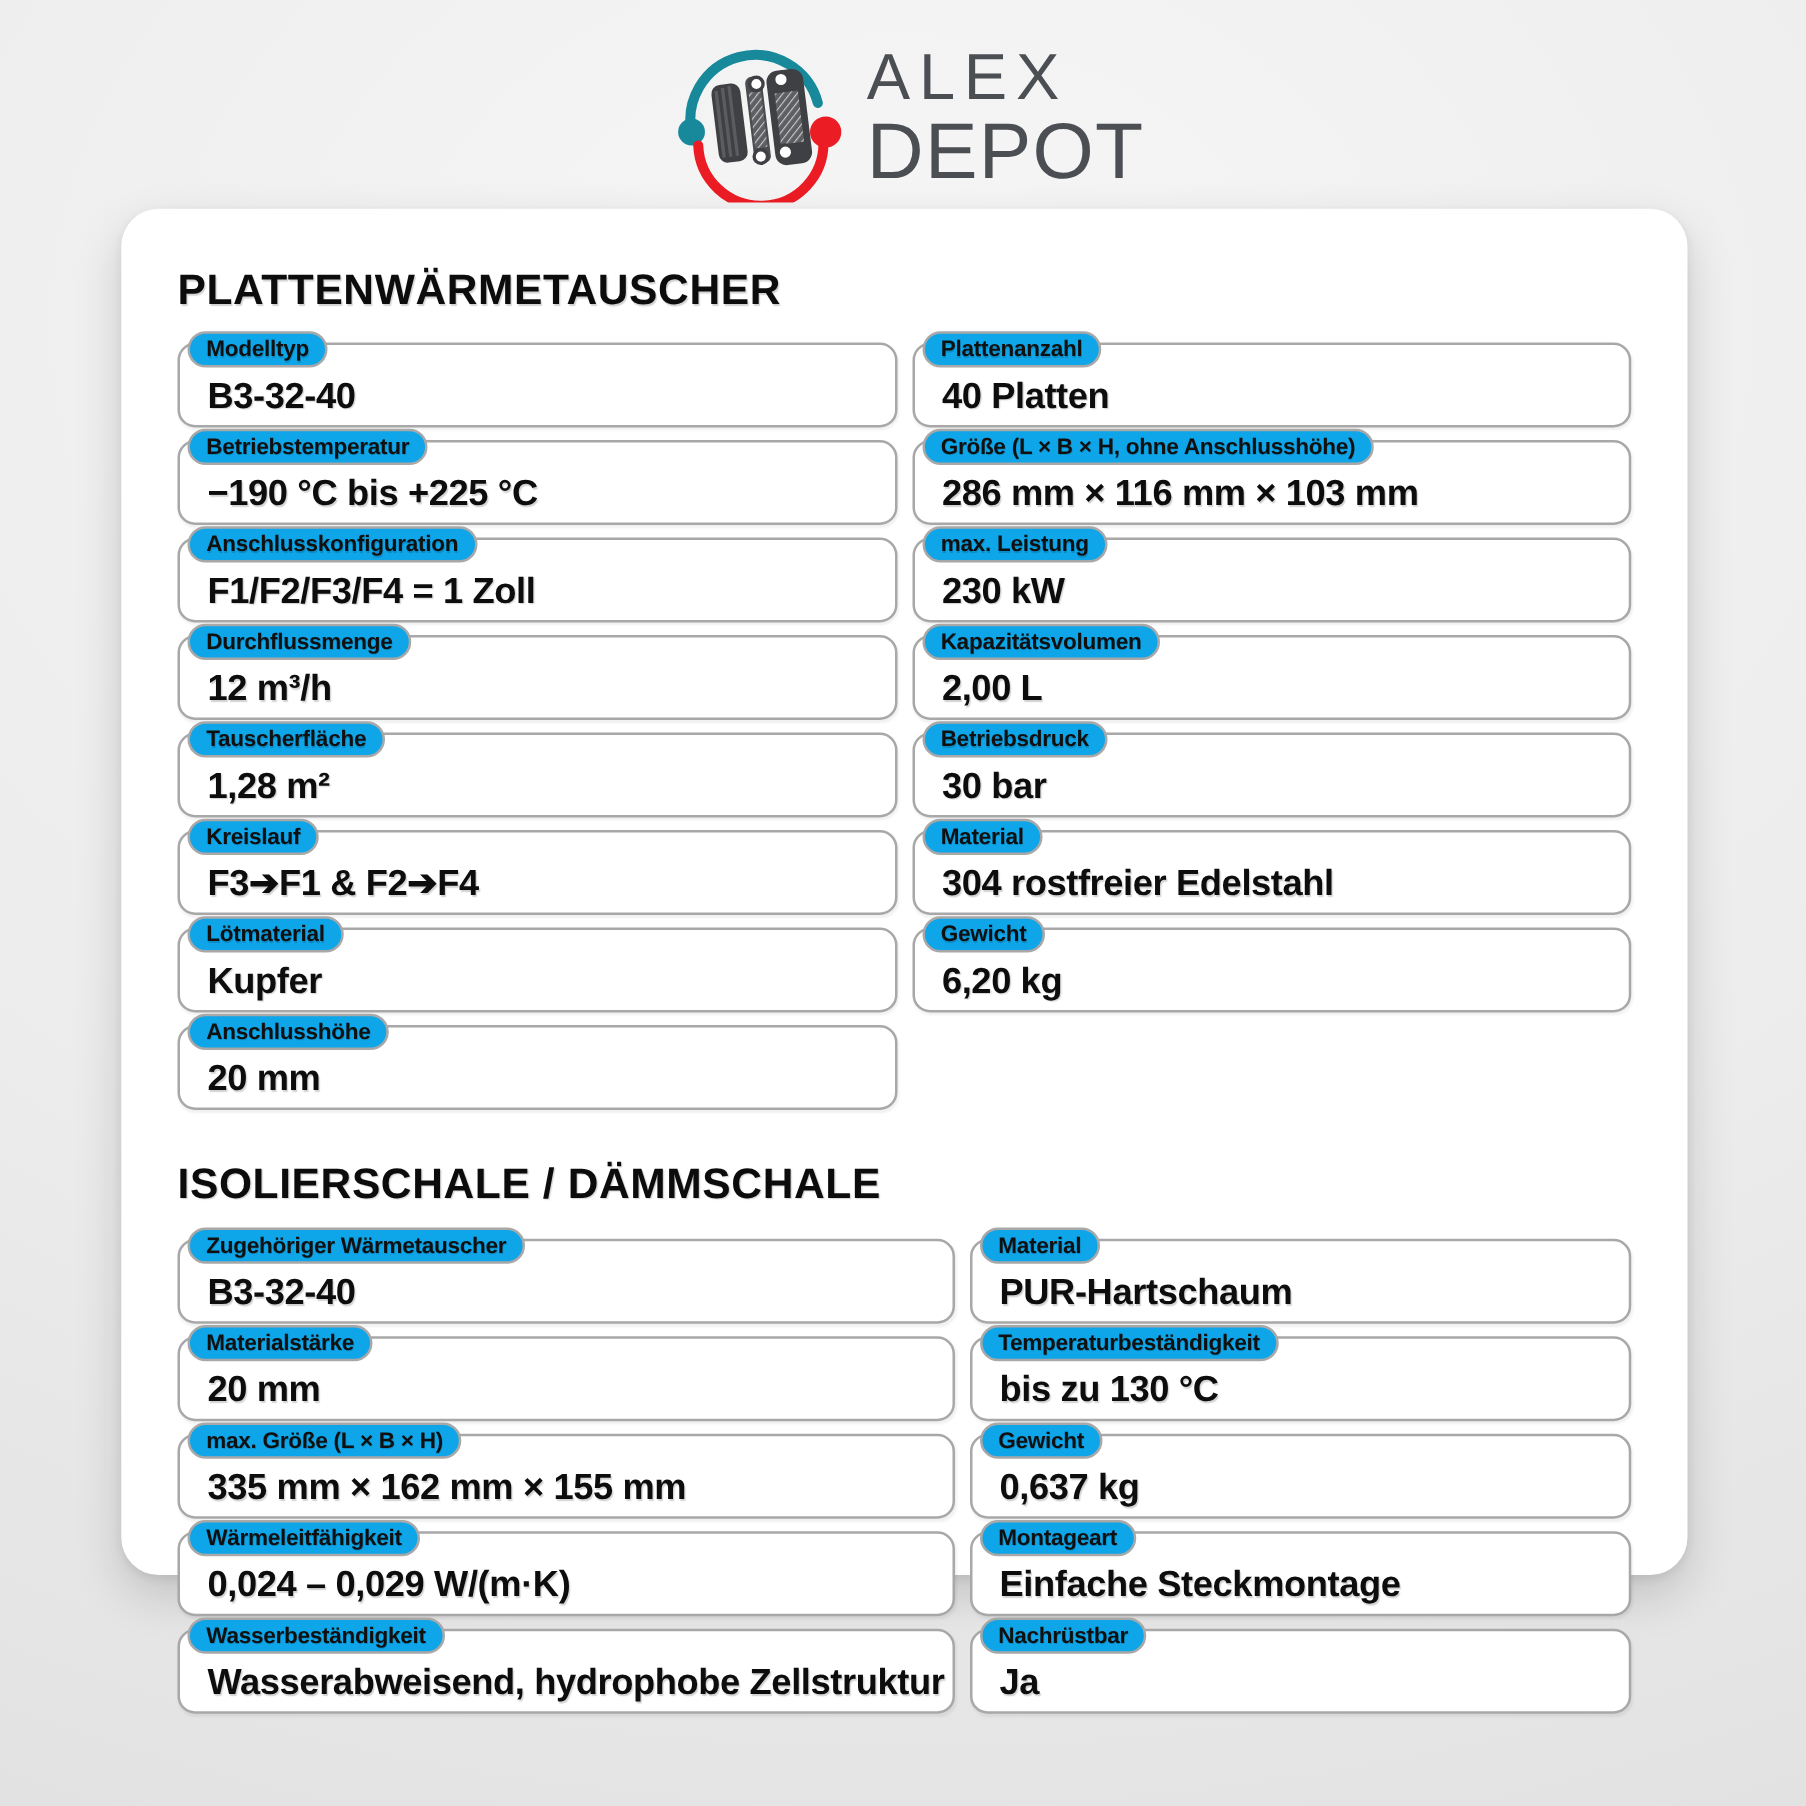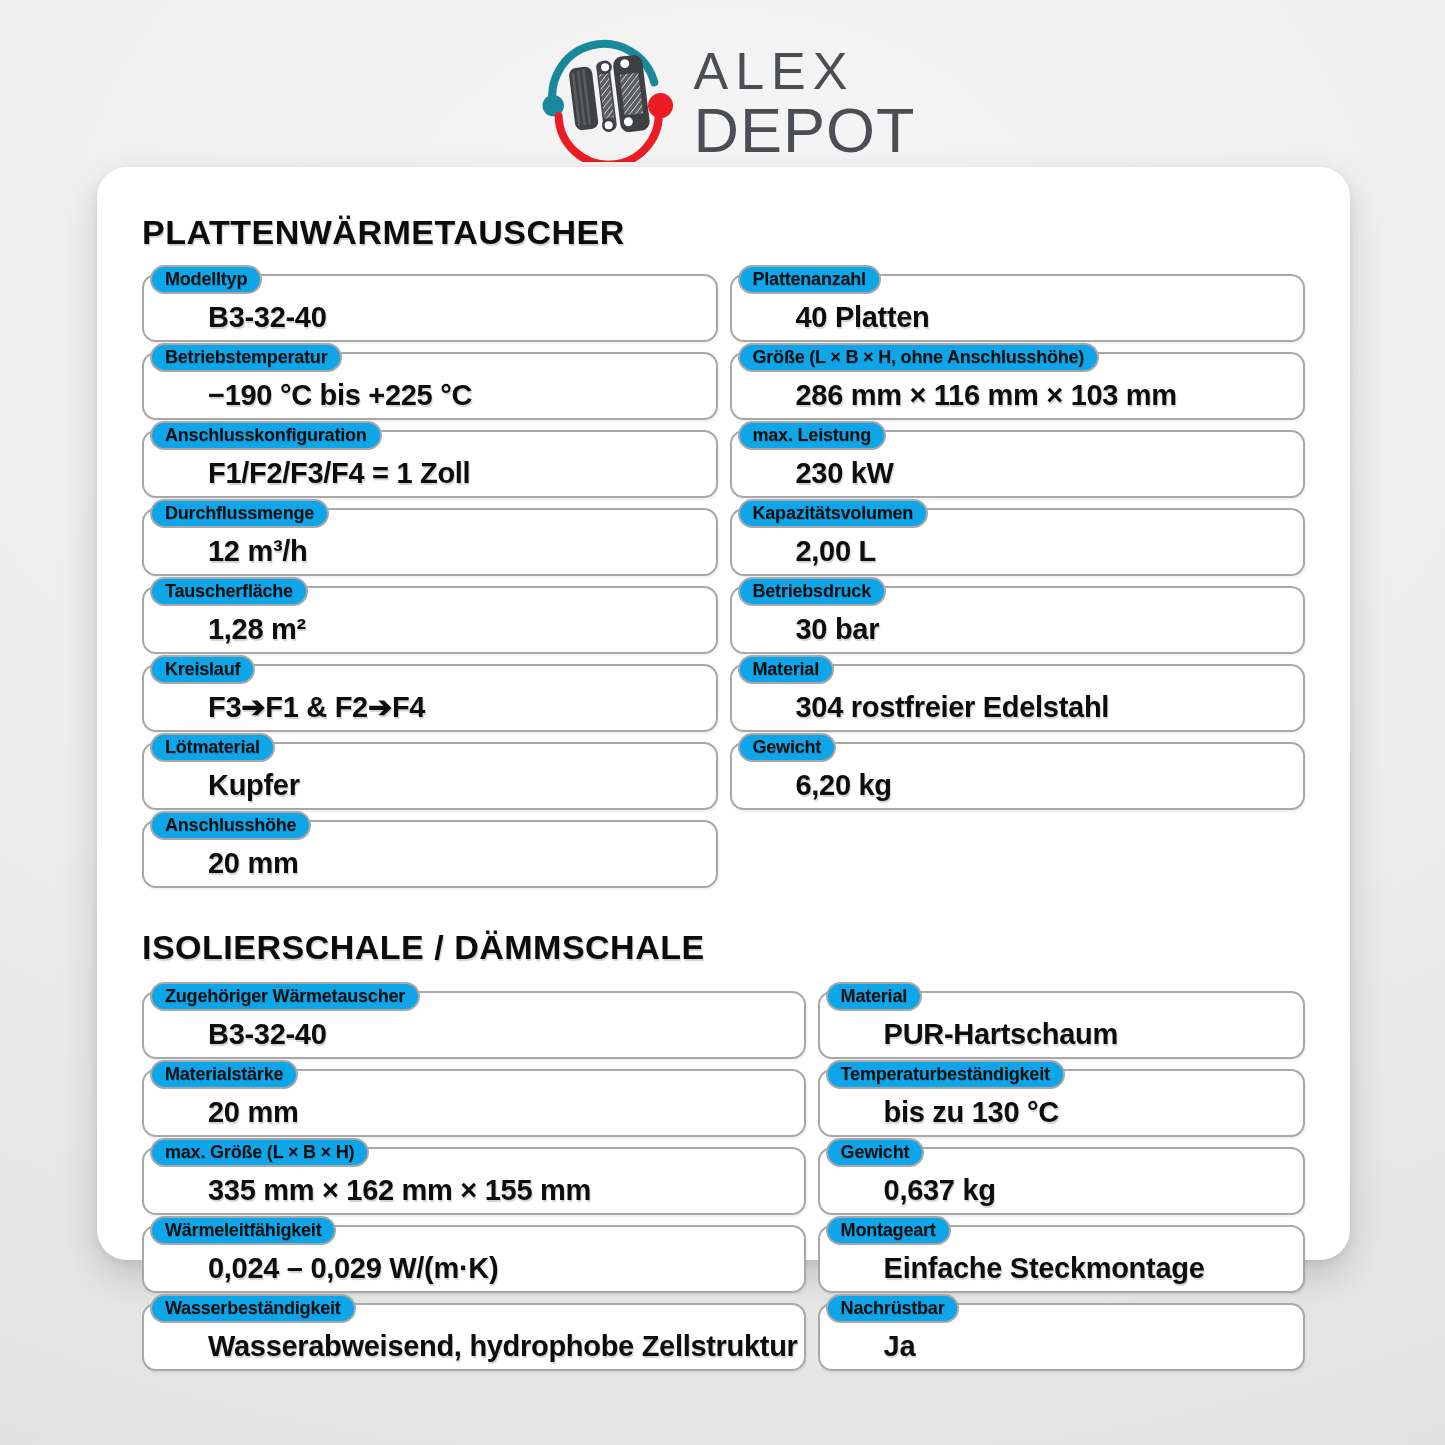--- a/index.html
+++ b/index.html
@@ -5,21 +5,21 @@
   html,body{margin:0;padding:0;}
   body{
     width:1445px;height:1445px;overflow:hidden;
     font-family:"Liberation Sans", sans-serif;
     background:radial-gradient(120% 90% at 50% 18%, #f6f6f7 0%, #ededee 55%, #e2e2e3 100%);
     position:relative;
   }
   
   .brand{
     position:absolute;top:26px;left:50%;transform:translateX(-50%);
-    display:flex;align-items:flex-end;gap:12px;
+    display:flex;align-items:center;gap:12px;
   }
   .brand-text{display:flex;flex-direction:column;line-height:1;}
   .brand-alex{
     font-size:52px;font-weight:400;letter-spacing:7px;color:#4b4e53;
   }
   .brand-depot{
     font-size:63px;font-weight:400;letter-spacing:1px;color:#4b4e53;margin-top:2px;
   }
   
   .card{
@@ -49,21 +49,20 @@
     padding:3px 13px 4px 13px;
     font-size:18px;font-weight:700;letter-spacing:-.2px;color:#101010;
     line-height:1;white-space:nowrap;
     text-shadow:.5px 1px .5px rgba(0,0,0,.15);
   }
   .field-value{
     padding:27px 6px 0 22px;
     font-size:29px;font-weight:700;letter-spacing:-.3px;color:#0d0d0d;
     line-height:1;white-space:nowrap;
     text-shadow:1px 1.5px 1px rgba(0,0,0,.18);
-    margin-left:42px;
   }
 </style>
 </head>
 <body>
 
 <header class="brand">
   <svg width="152" height="136" viewBox="0 0 170 150" aria-hidden="true">
     <defs>
       <pattern id="hatch" width="5" height="5" patternUnits="userSpaceOnUse" patternTransform="rotate(45)">
         <rect width="5" height="5" fill="#5d5f62"></rect>

